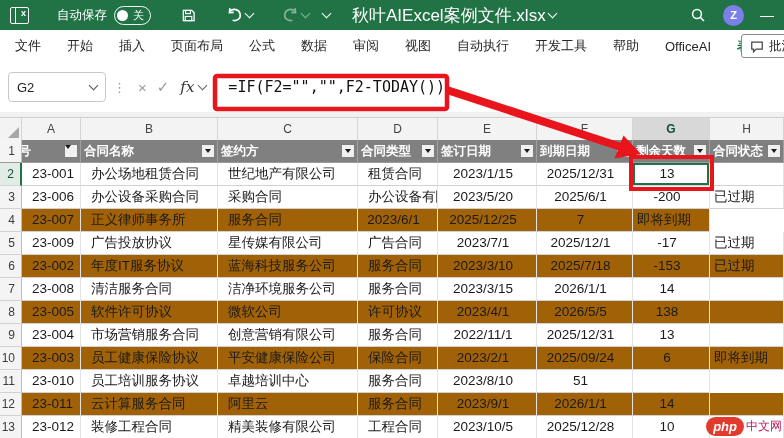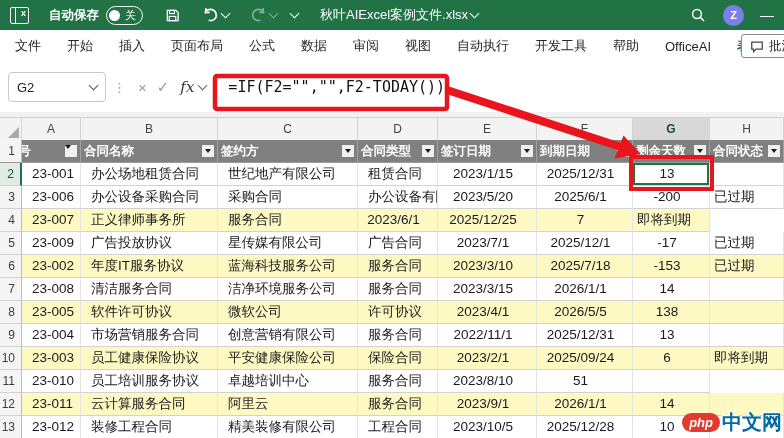--- a/index.html
+++ b/index.html
@@ -3,34 +3,34 @@
 <meta charset="utf-8">
 <style>
   html,body{margin:0;padding:0;background:#fff;}
   .screen{position:relative;width:784px;height:438px;overflow:hidden;
           font-family:"Liberation Sans","DejaVu Sans",sans-serif;
           -webkit-font-smoothing:antialiased;}
   
   .titlebar{position:absolute;left:0;top:0;width:784px;height:30px;
             background:var(--green,#217346);color:#fff;display:flex;align-items:center;
             font-size:12.5px;}
-  .tb-item{display:flex;align-items:center;margin-left:20px;font-weight:bold;}
+  .tb-item{display:flex;align-items:center;margin-left:28px;}
   .xlicon{width:17px;height:15px;border:1.6px solid #fff;border-radius:2px;
           display:flex;margin-left:10px;position:relative;}
   .xlicon:before{content:"";position:absolute;left:4px;top:0;bottom:0;width:0;border-left:1.6px solid #fff;}
   .xlicon span{position:absolute;right:2px;top:0;font-size:9px;font-weight:bold;color:#fff;}
   .toggle{display:flex;align-items:center;border:1.5px solid rgba(255,255,255,.95);
           border-radius:10px;height:17px;padding:0 6px 0 2px;margin-left:7px;gap:5px;}
   .toggle .knob{width:11px;height:11px;border-radius:50%;background:#fff;}
   .toggle .state{font-size:11px;}
   .tb-icon{width:18px;height:18px;display:flex;align-items:center;justify-content:center;}
   .chev{width:6px;height:6px;border-right:1.4px solid currentColor;border-bottom:1.4px solid currentColor;
         transform:rotate(45deg);display:inline-block;margin-left:3px;margin-top:-3px;}
   .dim{opacity:.45;}
-  .tb-title{margin-left:22px;font-size:13px;display:flex;align-items:center;}
+  .tb-title{margin-left:22px;font-size:17px;display:flex;align-items:center;}
   .tb-right{margin-left:auto;display:flex;align-items:center;gap:16px;margin-right:10px;}
   .avatar{width:21px;height:21px;border-radius:50%;background:var(--avatar,#7b80e8);
           display:flex;align-items:center;justify-content:center;font-size:11px;font-weight:bold;}
   .minimize{font-size:14px;letter-spacing:0;}
   
   .tabrow{position:absolute;left:0;top:30px;width:720px;height:32px;background:#fff;
           display:flex;align-items:center;font-size:13px;color:#262626;
           border-bottom:1px solid #e1e1e1;}
   .tab{padding:0 13px;cursor:default;white-space:nowrap;}
   .tab.first{padding-left:15px;}
@@ -75,32 +75,32 @@
              justify-content:center;}
   .filterbtn i{width:0;height:0;border-left:3.5px solid transparent;border-right:3.5px solid transparent;
                border-top:4.5px solid #1a1a1a;display:block;}
   .clipA span{display:inline-block;margin-left:-44px;white-space:nowrap;}
   .row{height:23px;}
   .row .cell{font-size:13.5px;color:#1a1a1a;line-height:22px;border-right:1px solid #e4e4e4;
              border-bottom:1px solid #d2d2d2;box-sizing:border-box;overflow:hidden;
              white-space:nowrap;background:#fff;}
   .row .numcell{background:#f4f4f4;color:#3c3c3c;font-size:12px;text-align:right;
                 padding-right:6px;border-right:1px solid #bdbdbd;}
-  .row.shaded .cell{background:#fef9c3;}
+  .row.shaded .cell{background:#a16207;}
   .row.shaded .numcell{background:#f4f4f4;}
   .row .numcell.activehdr{color:#0f5132;background:#e2ece6;border-right:2px solid var(--green,#217346);}
   .al{padding-left:10px;} .ar{text-align:center;padding-right:8px;} .as{padding-left:4px;}
   .active-cell{box-shadow:inset 0 0 0 2px var(--green,#217346);}
   
   .overlay{position:absolute;left:0;top:0;width:784px;height:438px;pointer-events:none;z-index:20;}
   
   .watermark{position:absolute;right:2px;bottom:2px;z-index:30;display:flex;align-items:center;gap:2px;}
   .wm-logo{background:#e23b2e;border-radius:10px;padding:2px 7px;color:#fff;
            font-style:italic;font-weight:bold;font-size:13px;}
-  .wm-text{font-weight:bold;font-size:20px;color:#0369a1;
+  .wm-text{font-weight:normal;font-size:12px;color:#be185d;
            text-shadow:1px 1px 0 #fff,-1px -1px 0 #fff;}
 </style>
 </head>
 <body>
 
 <div class="screen">
 
   <div class="titlebar">
     <div class="xlicon">
         <span>x</span>

